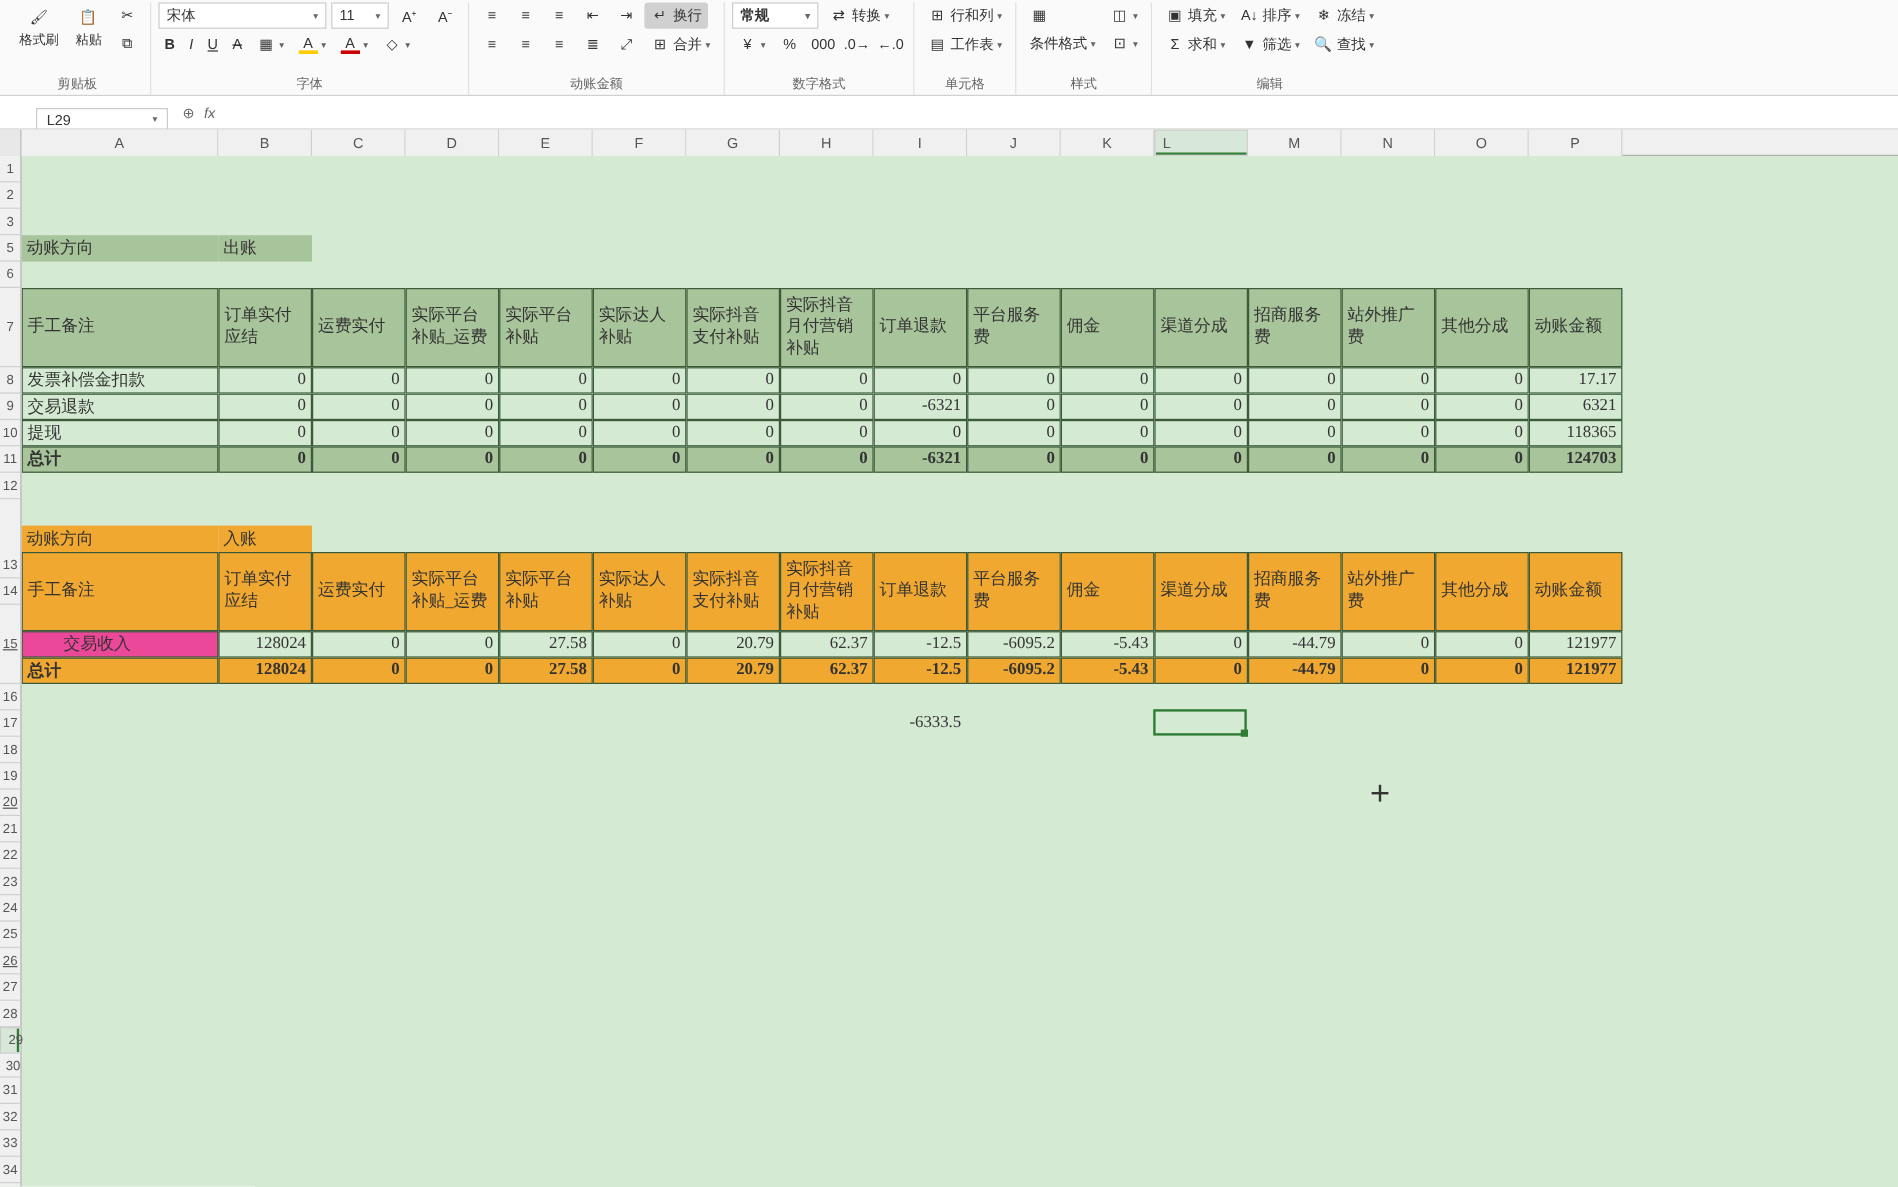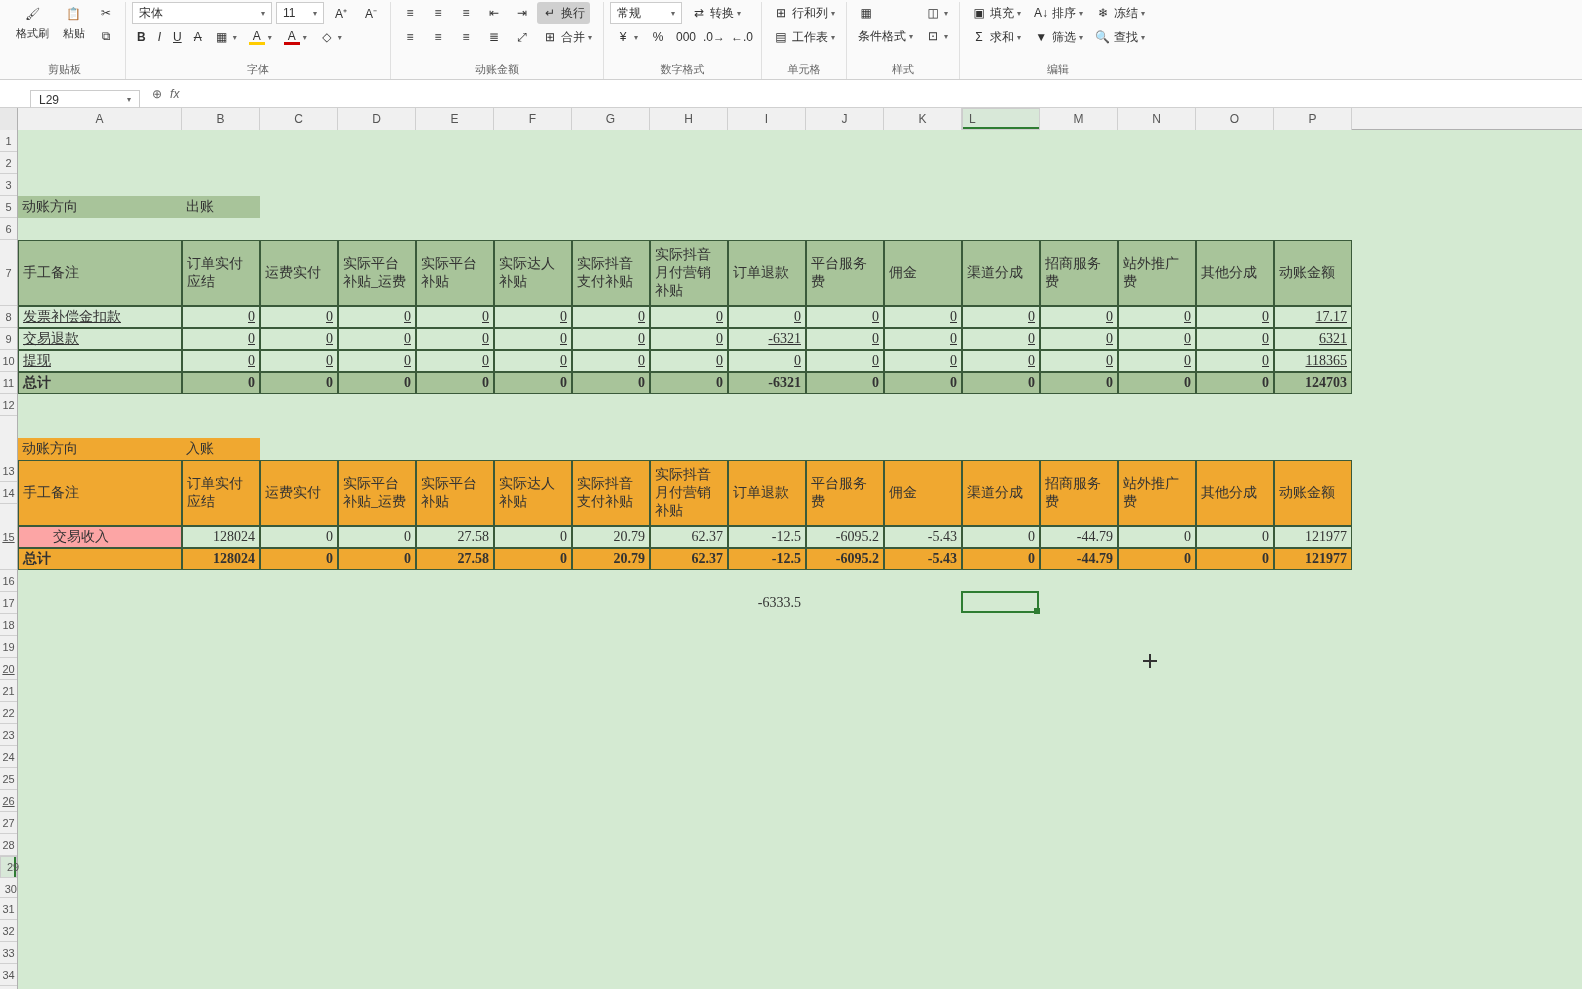--- a/index.html
+++ b/index.html
@@ -14,21 +14,21 @@
 .rbig { display:flex; flex-direction:column; align-items:center; justify-content:center; padding:2px 6px; gap:2px; cursor:pointer; border-radius:3px; }
 .rbig .ico { width:20px; height:20px; display:flex; align-items:center; justify-content:center; }
 .rbig .txt { font-size:11px; }
 .ritem { display:flex; align-items:center; gap:3px; padding:2px 5px; cursor:pointer; border-radius:3px; height:22px; }
 .ritem.active { background:#d0d0d0; }
 .ritem .ico { width:16px; height:16px; display:flex; align-items:center; justify-content:center; }
 .rcol { display:flex; flex-direction:column; gap:1px; }
 .sel { border:1px solid #ccc; background:#fff; padding:2px 6px; display:flex; align-items:center; justify-content:space-between; cursor:pointer; }
 .sel.font { width:140px; height:22px; }
 .sel.size { width:48px; height:22px; }
-.sel.fmt { width:72px; height:22px; }
+.sel.fmt { width:72px; height:22px;font-weight:bold; }
 .chev { font-size:8px; color:#666; }
 
 
 .fbar { height:28px; border-bottom:1px solid #d0d0d0; display:flex; align-items:center; background:#fff; }
 .namebox { width:110px; border:1px solid #ccc; margin:14px 4px 2px 30px; padding:2px 8px; display:flex; align-items:center; justify-content:space-between;gap:32px; }
 .fxarea { flex:1; display:flex; align-items:center; padding:0 8px; gap:8px; }
 .fxico { color:#666; cursor:pointer; }
 .fxinput { flex:1; border:none; outline:none; font-size:12px; font-style:italic; color:#888; }
 
 
@@ -40,24 +40,24 @@
 .rowheads { position:absolute; top:22px; left:0; width:18px; bottom:0; background:#f0f0f0; border-right:1px solid #b0b0b0; z-index:5; }
 .rowh { height:22px; border-bottom:1px solid #d0d0d0; text-align:center; line-height:22px; font-size:11px; color:#555; }
 .rowh.sel { background:#d8e8d8; box-shadow:inset -2px 0 0 #2e7d32; }
 .rowh.tall { height:66px; line-height:66px; }
 
 .cells { position:absolute; top:22px; left:18px; right:0; bottom:0; font-family:"SimSun","宋体",serif; font-size:14px; }
 .cell { position:absolute; border-right:1px solid rgba(0,0,0,0); border-bottom:1px solid rgba(0,0,0,0); padding:0 4px; display:flex; align-items:center; overflow:hidden; white-space:nowrap; }
 .cell.r { justify-content:flex-end; }
 .cell.b { border:1px solid #3a5a3a; }
 .cell.hdr-g { background:#a8c49a; }
-.cell.body-g { background:#d4ead2;text-decoration:underline; }
+.cell.body-g { background:#d4ead2; }
 .cell.sum-g { background:#a8c49a; font-weight:bold; }
 .cell.hdr-o { background:#f0a830; }
-.cell.body-o { background:#fca5a5;padding-left:34px; }
+.cell.body-o { background:#ec4899;padding-left:34px; }
 .cell.sum-o { background:#f0a830; font-weight:bold; }
 .cell.lbl-g { background:#a8c49a; }
 .cell.lbl-o { background:#f0a830; }
 .wrap { white-space:normal; line-height:1.3; }
 
 .selcell { position:absolute; border:2px solid #2e7d32; background:transparent; pointer-events:none; z-index:10; }
 .selcell::after { content:""; position:absolute; right:-3px; bottom:-3px; width:6px; height:6px; background:#2e7d32; }
 
 .cursor-x { position:absolute; width:14px; height:14px; pointer-events:none; z-index:20; }
 .cursor-x::before, .cursor-x::after { content:""; position:absolute; background:#333; }

